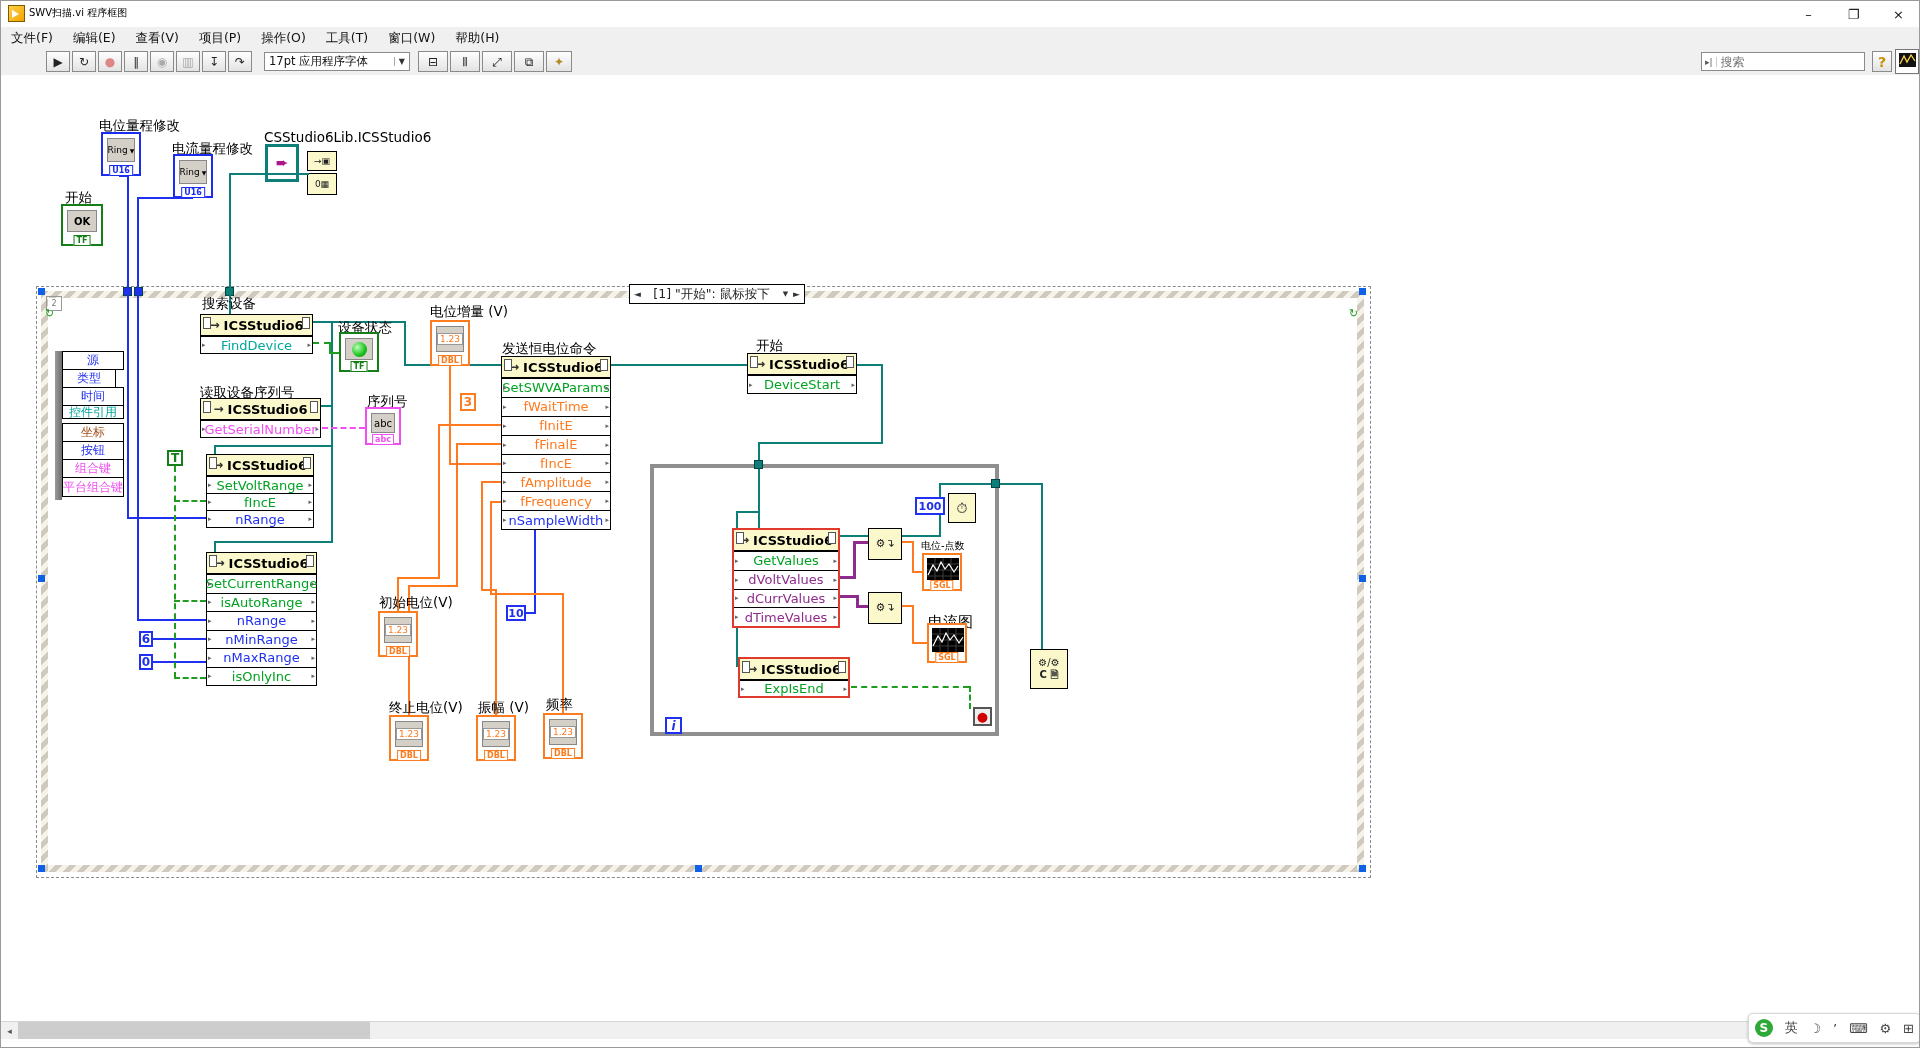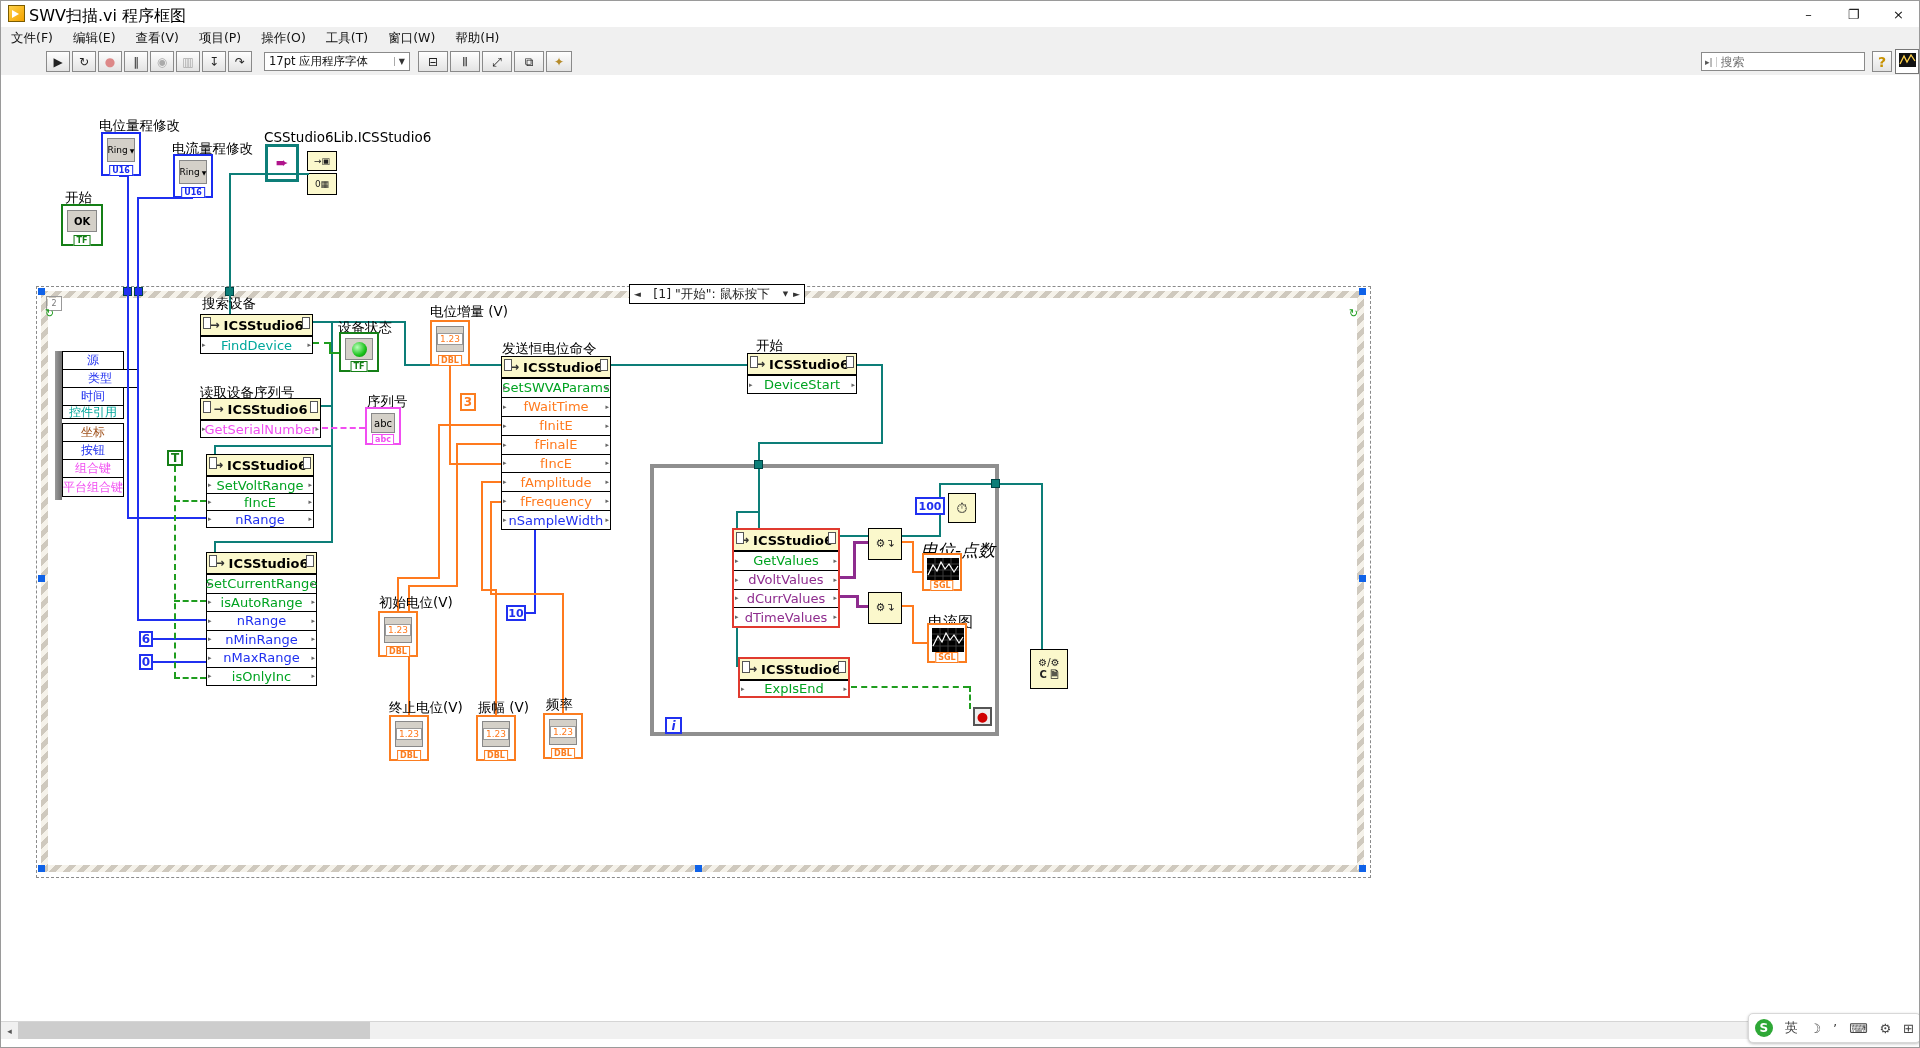--- a/index.html
+++ b/index.html
@@ -1,21 +1,21 @@
 <!DOCTYPE html>
 <html><head>
 <meta charset="utf-8">
 <style>
   html,body{margin:0;padding:0;background:#444;}
   #root{position:relative;width:1920px;height:1048px;background:#fff;overflow:hidden;
         font-family:"DejaVu Sans","Liberation Sans",sans-serif;border:1px solid #9a9a9a;box-sizing:border-box;}
   .abs{position:absolute;}
   
   .titlebar{position:absolute;left:0;top:0;width:1920px;height:26px;background:#fff;}
-  .title-text{position:absolute;left:28px;top:5px;font-size:16px;color:#000;white-space:nowrap;}
+  .title-text{position:absolute;left:28px;top:5px;font-size:10px;color:#000;white-space:nowrap;}
   .appicon{position:absolute;left:7px;top:4px;width:17px;height:17px;background:linear-gradient(135deg,#ffd24a,#f4a300);
            border:1px solid #7a5b00;box-sizing:border-box;}
   .appicon:after{content:"";position:absolute;left:3px;top:4px;border:4px solid transparent;border-left:7px solid #fff;}
   .winbtn{position:absolute;top:0;width:45px;height:26px;display:flex;align-items:center;justify-content:center;
           font-size:13px;color:#222;}
   .winbtn.close{color:#111;}
   .menubar{position:absolute;left:0;top:26px;width:1920px;height:22px;background:#f0f0f0;border-bottom:1px solid #dcdcdc;
            display:flex;align-items:center;font-size:12.5px;color:#111;}
   .menu-item{padding:2px 10px;white-space:nowrap;}
   .toolbar{position:absolute;left:0;top:48px;width:1920px;height:26px;background:#f0f0f0;border-bottom:1px solid #9a9a9a;}
@@ -208,21 +208,21 @@
     <span class="cap" style="font-size:7px;">▼</span>
     <span class="cap">►</span>
   </div>
 
   <div class="abs" style="left:45px;top:295px;width:14px;height:13px;border:1px solid #999;font-size:8px;color:#777;display:flex;align-items:center;justify-content:center;">2</div>
   <div class="abs" style="left:44px;top:306px;color:#1F9D1F;font-size:11px;">↻</div>
   <div class="abs" style="left:1348px;top:306px;color:#1F9D1F;font-size:11px;">↻</div>
 
   <div class="rail" style="left:54px;top:350px;width:7px;height:149px;"></div>
   <div class="evd-cell c-blue" style="left:61px;top:350px;width:62px;height:19px;">源</div>
-  <div class="evd-cell c-blue" style="left:61px;top:368px;width:76px;height:19px;">类型</div>
+  <div class="evd-cell c-blue" style="left:61px;top:368px;width:54px;height:19px;">类型</div>
   <div class="evd-cell c-blue" style="left:61px;top:386px;width:62px;height:19px;">时间</div>
   <div class="evd-cell c-teal" style="left:61px;top:404px;width:62px;height:14px;">控件引用</div>
   <div class="evd-cell c-brown" style="left:61px;top:422px;width:62px;height:19px;">坐标</div>
   <div class="evd-cell c-blue" style="left:61px;top:440px;width:62px;height:19px;">按钮</div>
   <div class="evd-cell c-magenta" style="left:61px;top:458px;width:62px;height:19px;">组合键</div>
   <div class="evd-cell c-magenta" style="left:61px;top:476px;width:62px;height:20px;">平台组合键</div>
 
   <div class="wt" style="left:228px;top:172px;width:80px;height:2px;"></div>
   <div class="wt" style="left:228px;top:172px;width:2px;height:143px;"></div>
   <div class="wt" style="left:311px;top:320px;width:94px;height:2px;"></div>
@@ -432,21 +432,21 @@
     <div class="irow c-purple">dTimeValues</div>
   </div>
 
   <div class="icon-node" style="left:867px;top:527px;width:34px;height:32px;font-size:11px;">
       <span>⚙↴</span>
     </div>
   <div class="icon-node" style="left:867px;top:591px;width:34px;height:32px;font-size:11px;">
       <span>⚙↴</span>
     </div>
 
-  <div class="lbl" style="left:920px;top:538px;font-size:17px;font-style:italic;">电位-点数</div>
+  <div class="lbl" style="left:920px;top:538px;font-size:10px;">电位-点数</div>
   <div class="ctrl" style="left:921px;top:552px;width:40px;height:38px;border:2px solid #FB7D20;">
     <svg class="minichart" width="32" height="22">
       <rect width="32" height="22" fill="#000"></rect>
       <path d="M0 6 H32 M0 12 H32 M0 18 H32 M8 0 V22 M16 0 V22 M24 0 V22" stroke="#3c3c3c" stroke-width="1"></path>
       <polyline points="1,17 6,7 10,13 14,4 18,11 22,6 27,14 31,8" fill="none" stroke="#fff" stroke-width="1.2"></polyline>
     </svg>
     <span class="tag" style="border-color:#FB7D20;color:#FB7D20;">SGL</span>
   </div>
   <div class="lbl" style="left:927px;top:612px;font-size:15px;">电流图</div>
   <div class="ctrl" style="left:926px;top:622px;width:40px;height:40px;border:2px solid #FB7D20;">

